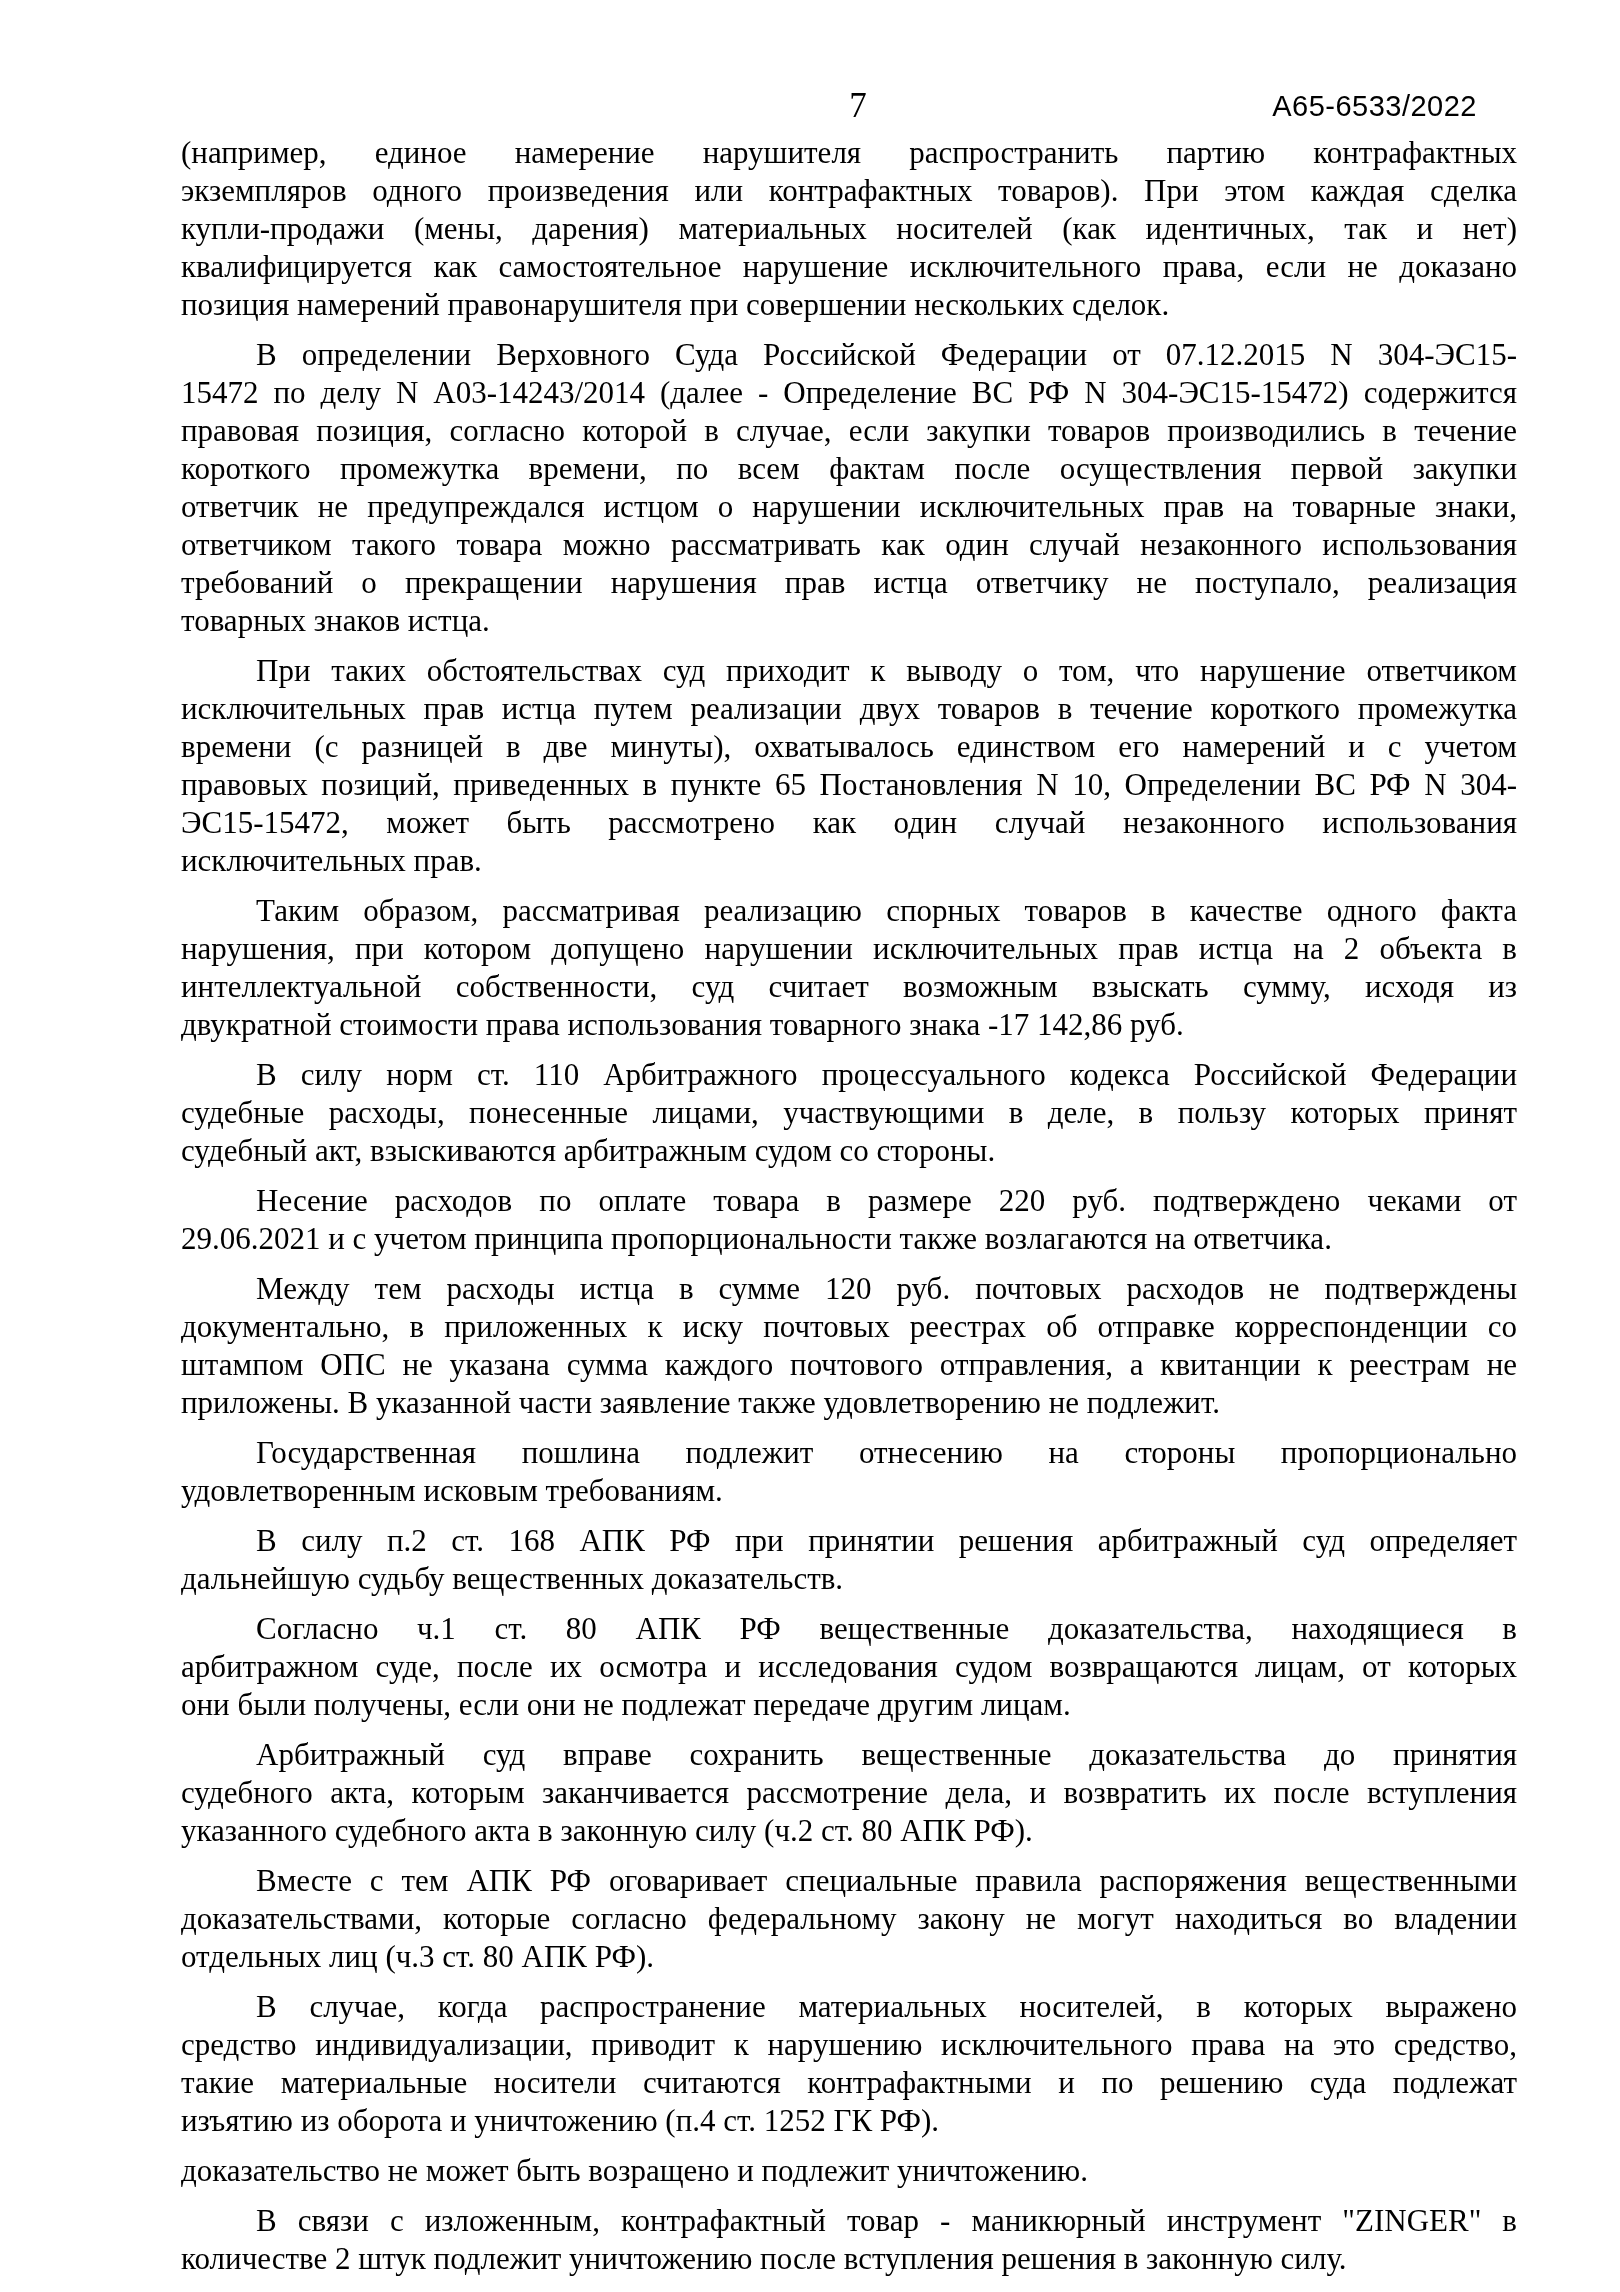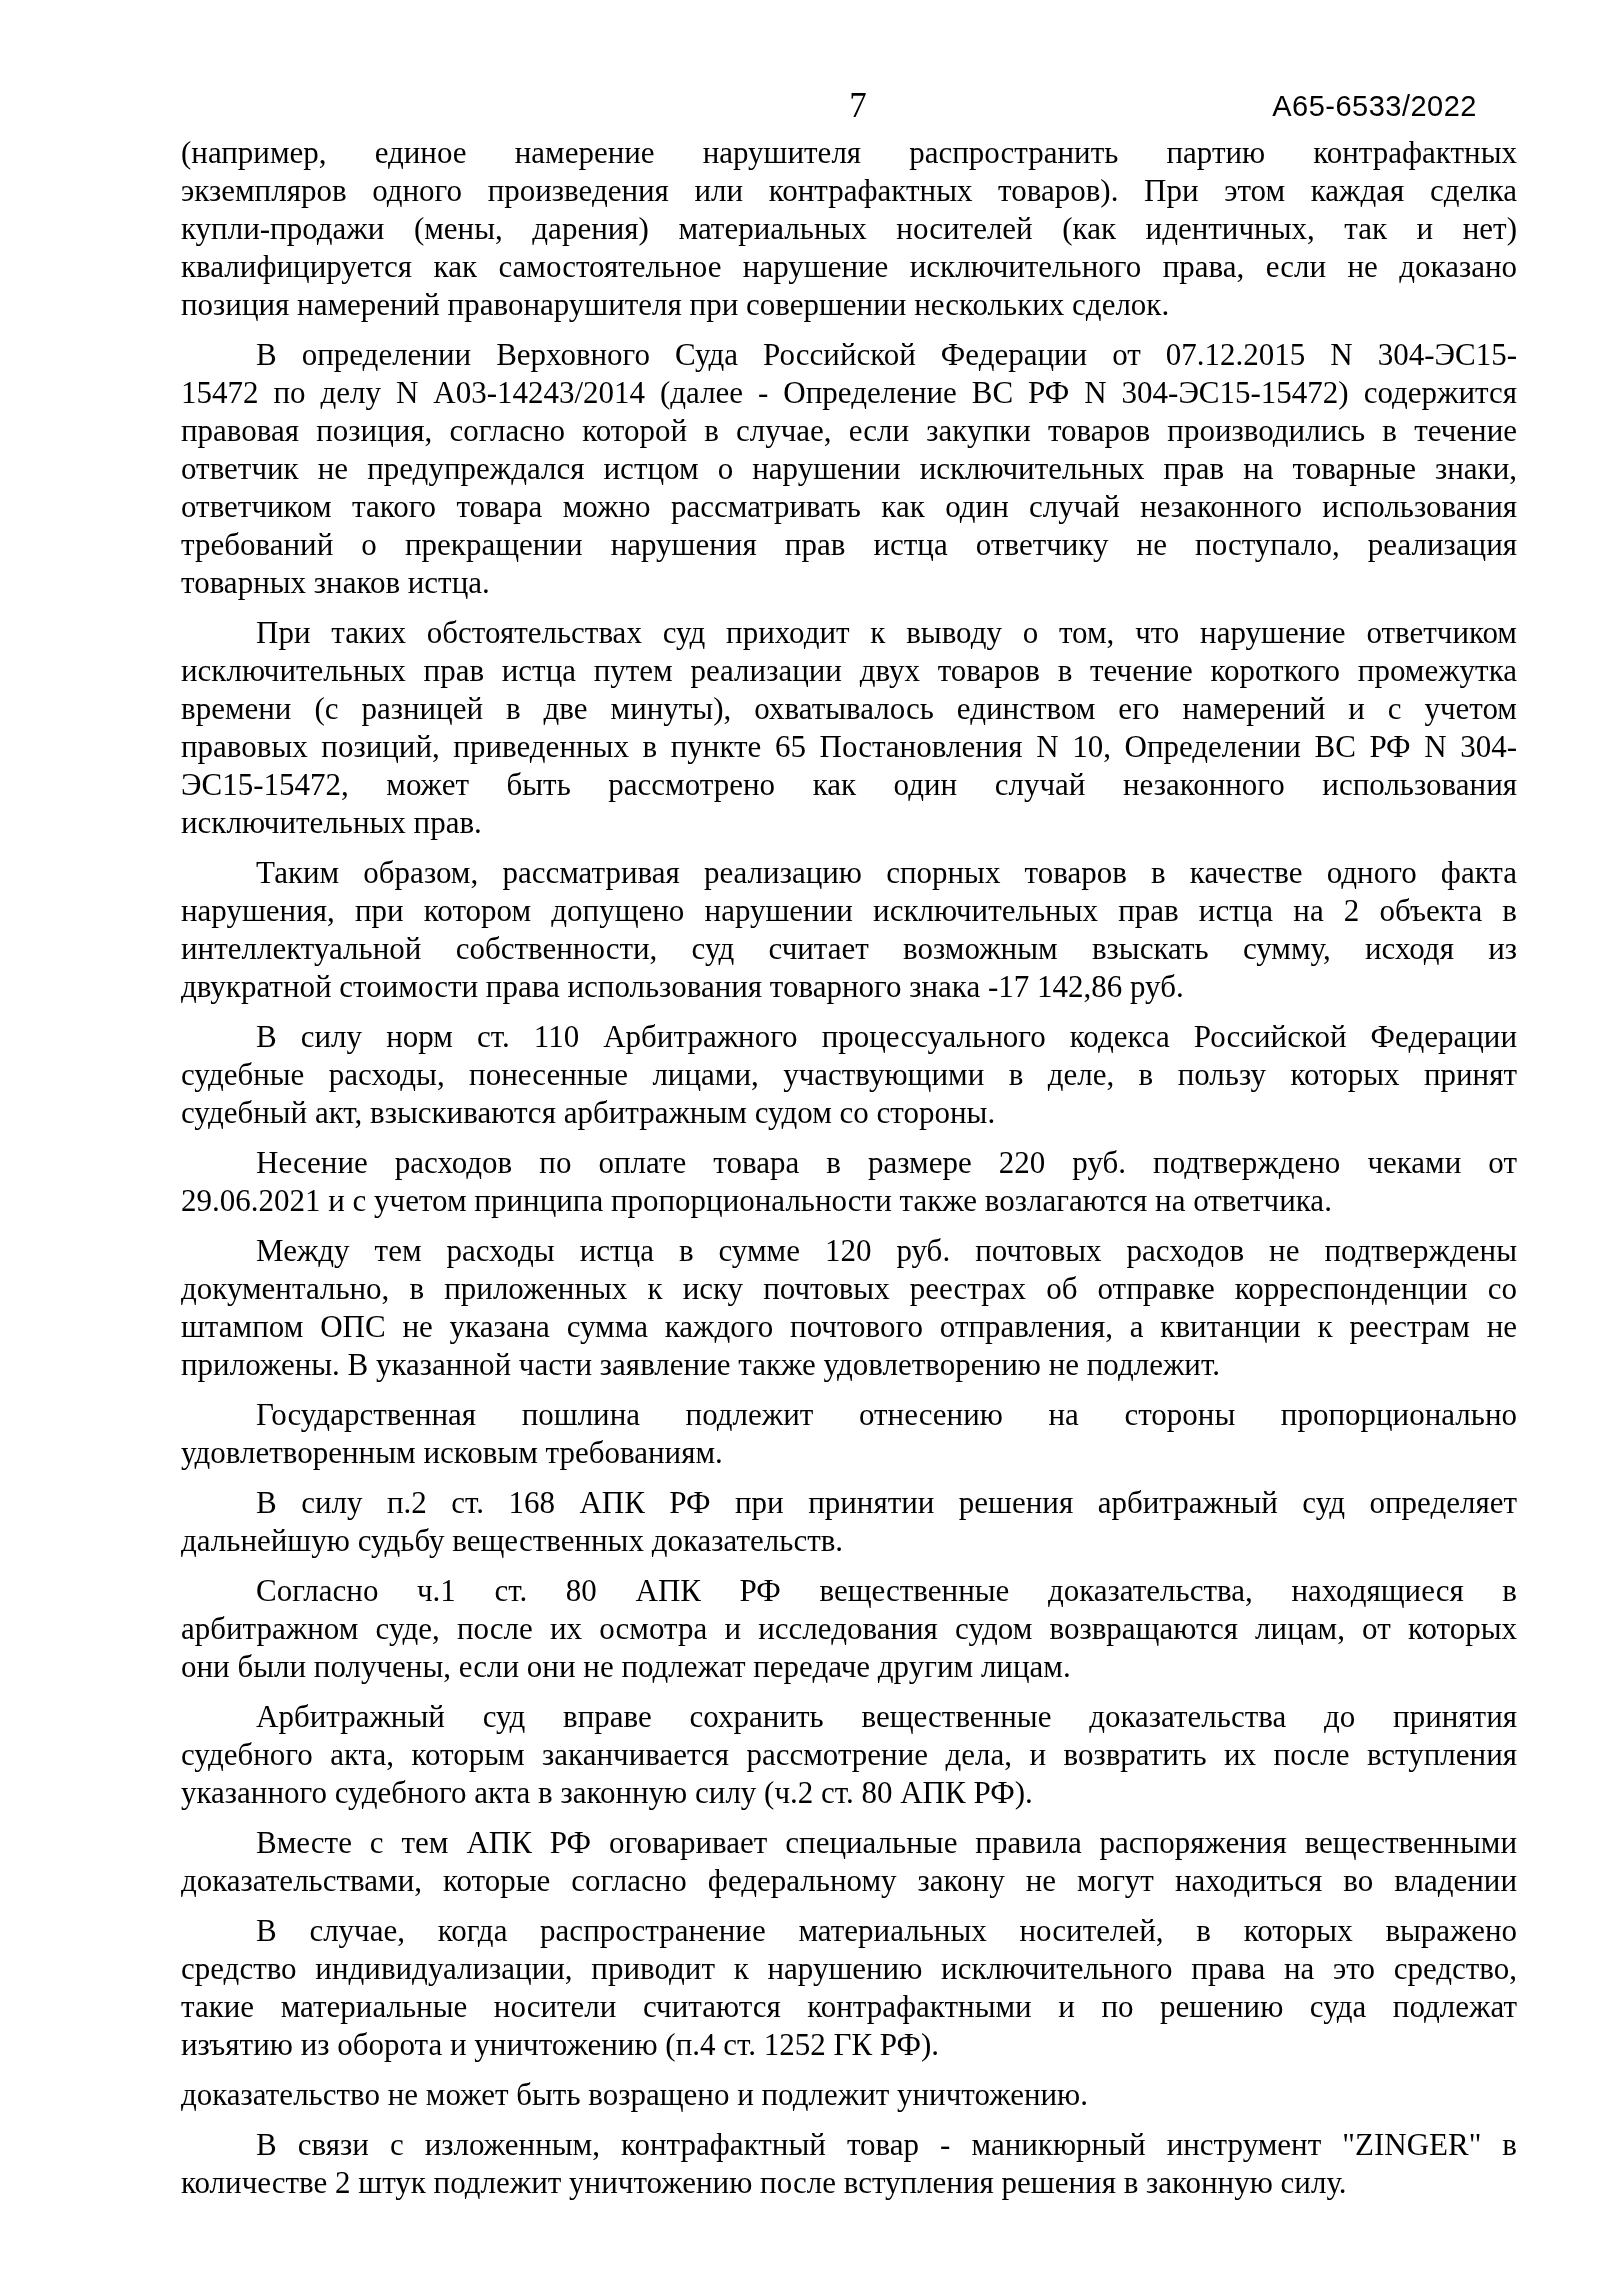--- a/index.html
+++ b/index.html
@@ -63,20 +63,21 @@
         <div class="line">(например, единое намерение нарушителя распространить партию контрафактных</div>
         <div class="line">экземпляров одного произведения или контрафактных товаров). При этом каждая сделка</div>
         <div class="line">купли-продажи (мены, дарения) материальных носителей (как идентичных, так и нет)</div>
         <div class="line">квалифицируется как самостоятельное нарушение исключительного права, если не доказано</div>
         <div class="line last">позиция намерений правонарушителя при совершении нескольких сделок.</div>
       </div>
       <div class="paragraph">
         <div class="line indent">В определении Верховного Суда Российской Федерации от 07.12.2015 N 304-ЭС15-</div>
         <div class="line">15472 по делу N А03-14243/2014 (далее - Определение ВС РФ N 304-ЭС15-15472) содержится</div>
         <div class="line">правовая позиция, согласно которой в случае, если закупки товаров производились в течение</div>
+        <div class="line">короткого промежутка времени, по всем фактам после осуществления первой закупки</div>
         <div class="line">ответчик не предупреждался истцом о нарушении исключительных прав на товарные знаки,</div>
         <div class="line">ответчиком такого товара можно рассматривать как один случай незаконного использования</div>
         <div class="line">требований о прекращении нарушения прав истца ответчику не поступало, реализация</div>
         <div class="line last">товарных знаков истца.</div>
       </div>
       <div class="paragraph">
         <div class="line indent">При таких обстоятельствах суд приходит к выводу о том, что нарушение ответчиком</div>
         <div class="line">исключительных прав истца путем реализации двух товаров в течение короткого промежутка</div>
         <div class="line">времени (с разницей в две минуты), охватывалось единством его намерений и с учетом</div>
         <div class="line">правовых позиций, приведенных в пункте 65 Постановления N 10, Определении ВС РФ N 304-</div>
@@ -118,20 +119,21 @@
         <div class="line last">они были получены, если они не подлежат передаче другим лицам.</div>
       </div>
       <div class="paragraph">
         <div class="line indent">Арбитражный суд вправе сохранить вещественные доказательства до принятия</div>
         <div class="line">судебного акта, которым заканчивается рассмотрение дела, и возвратить их после вступления</div>
         <div class="line last">указанного судебного акта в законную силу (ч.2 ст. 80 АПК РФ).</div>
       </div>
       <div class="paragraph">
         <div class="line indent">Вместе с тем АПК РФ оговаривает специальные правила распоряжения вещественными</div>
         <div class="line">доказательствами, которые согласно федеральному закону не могут находиться во владении</div>
+        <div class="line last">отдельных лиц (ч.3 ст. 80 АПК РФ).</div>
       </div>
       <div class="paragraph">
         <div class="line indent">В случае, когда распространение материальных носителей, в которых выражено</div>
         <div class="line">средство индивидуализации, приводит к нарушению исключительного права на это средство,</div>
         <div class="line">такие материальные носители считаются контрафактными и по решению суда подлежат</div>
         <div class="line last">изъятию из оборота и уничтожению (п.4 ст. 1252 ГК РФ).</div>
       </div>
       <div class="paragraph">
         <div class="line last">доказательство не может быть возращено и подлежит уничтожению.</div>
       </div>

